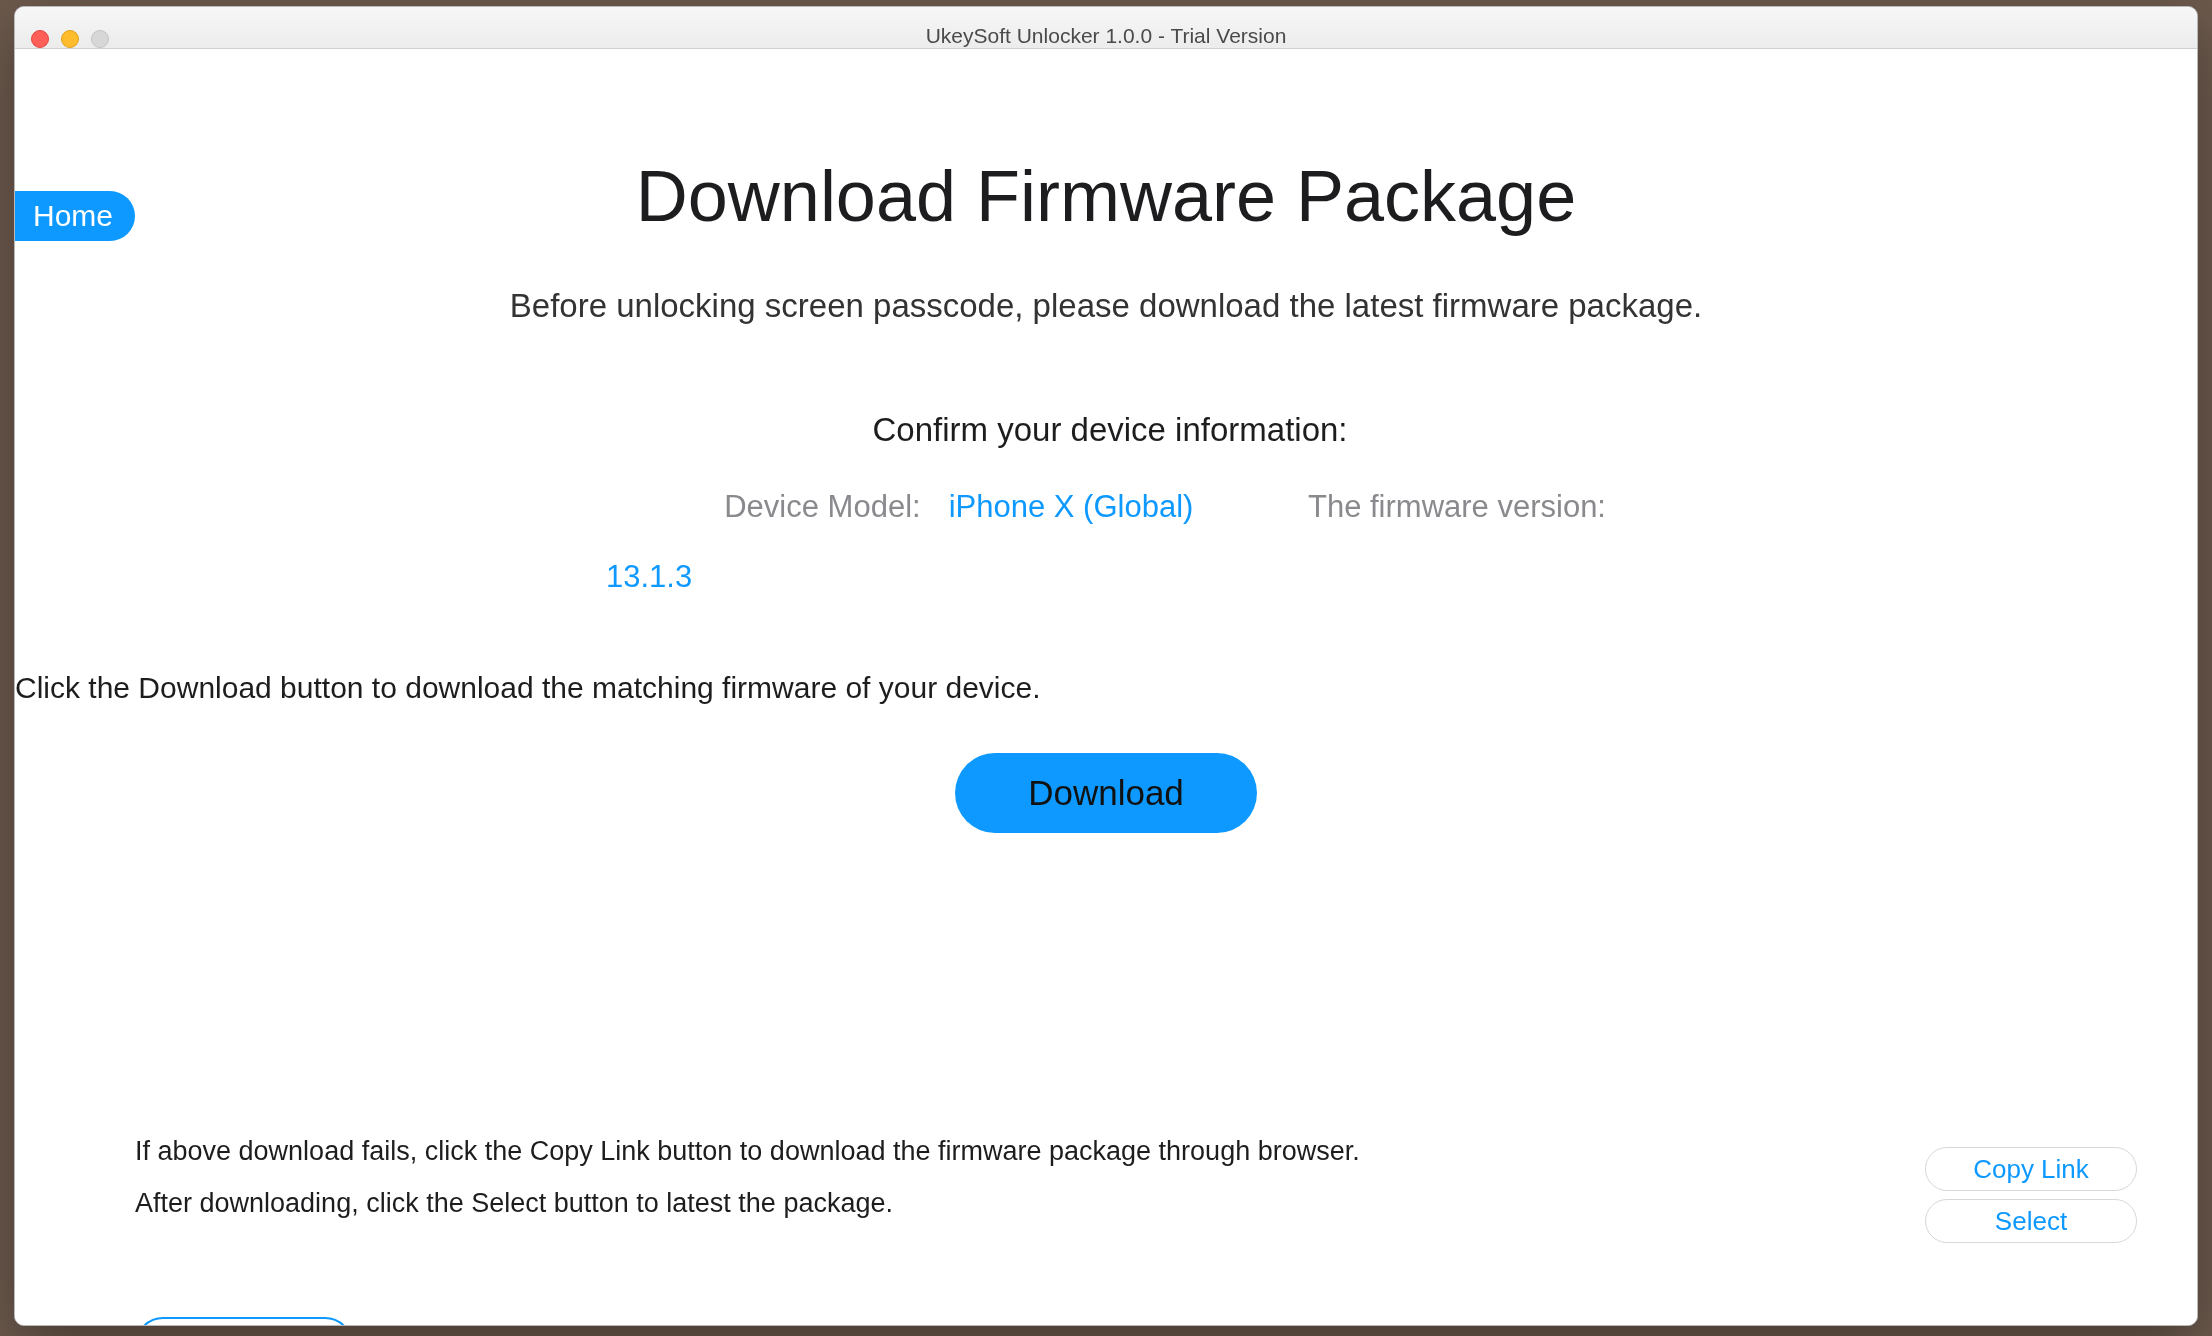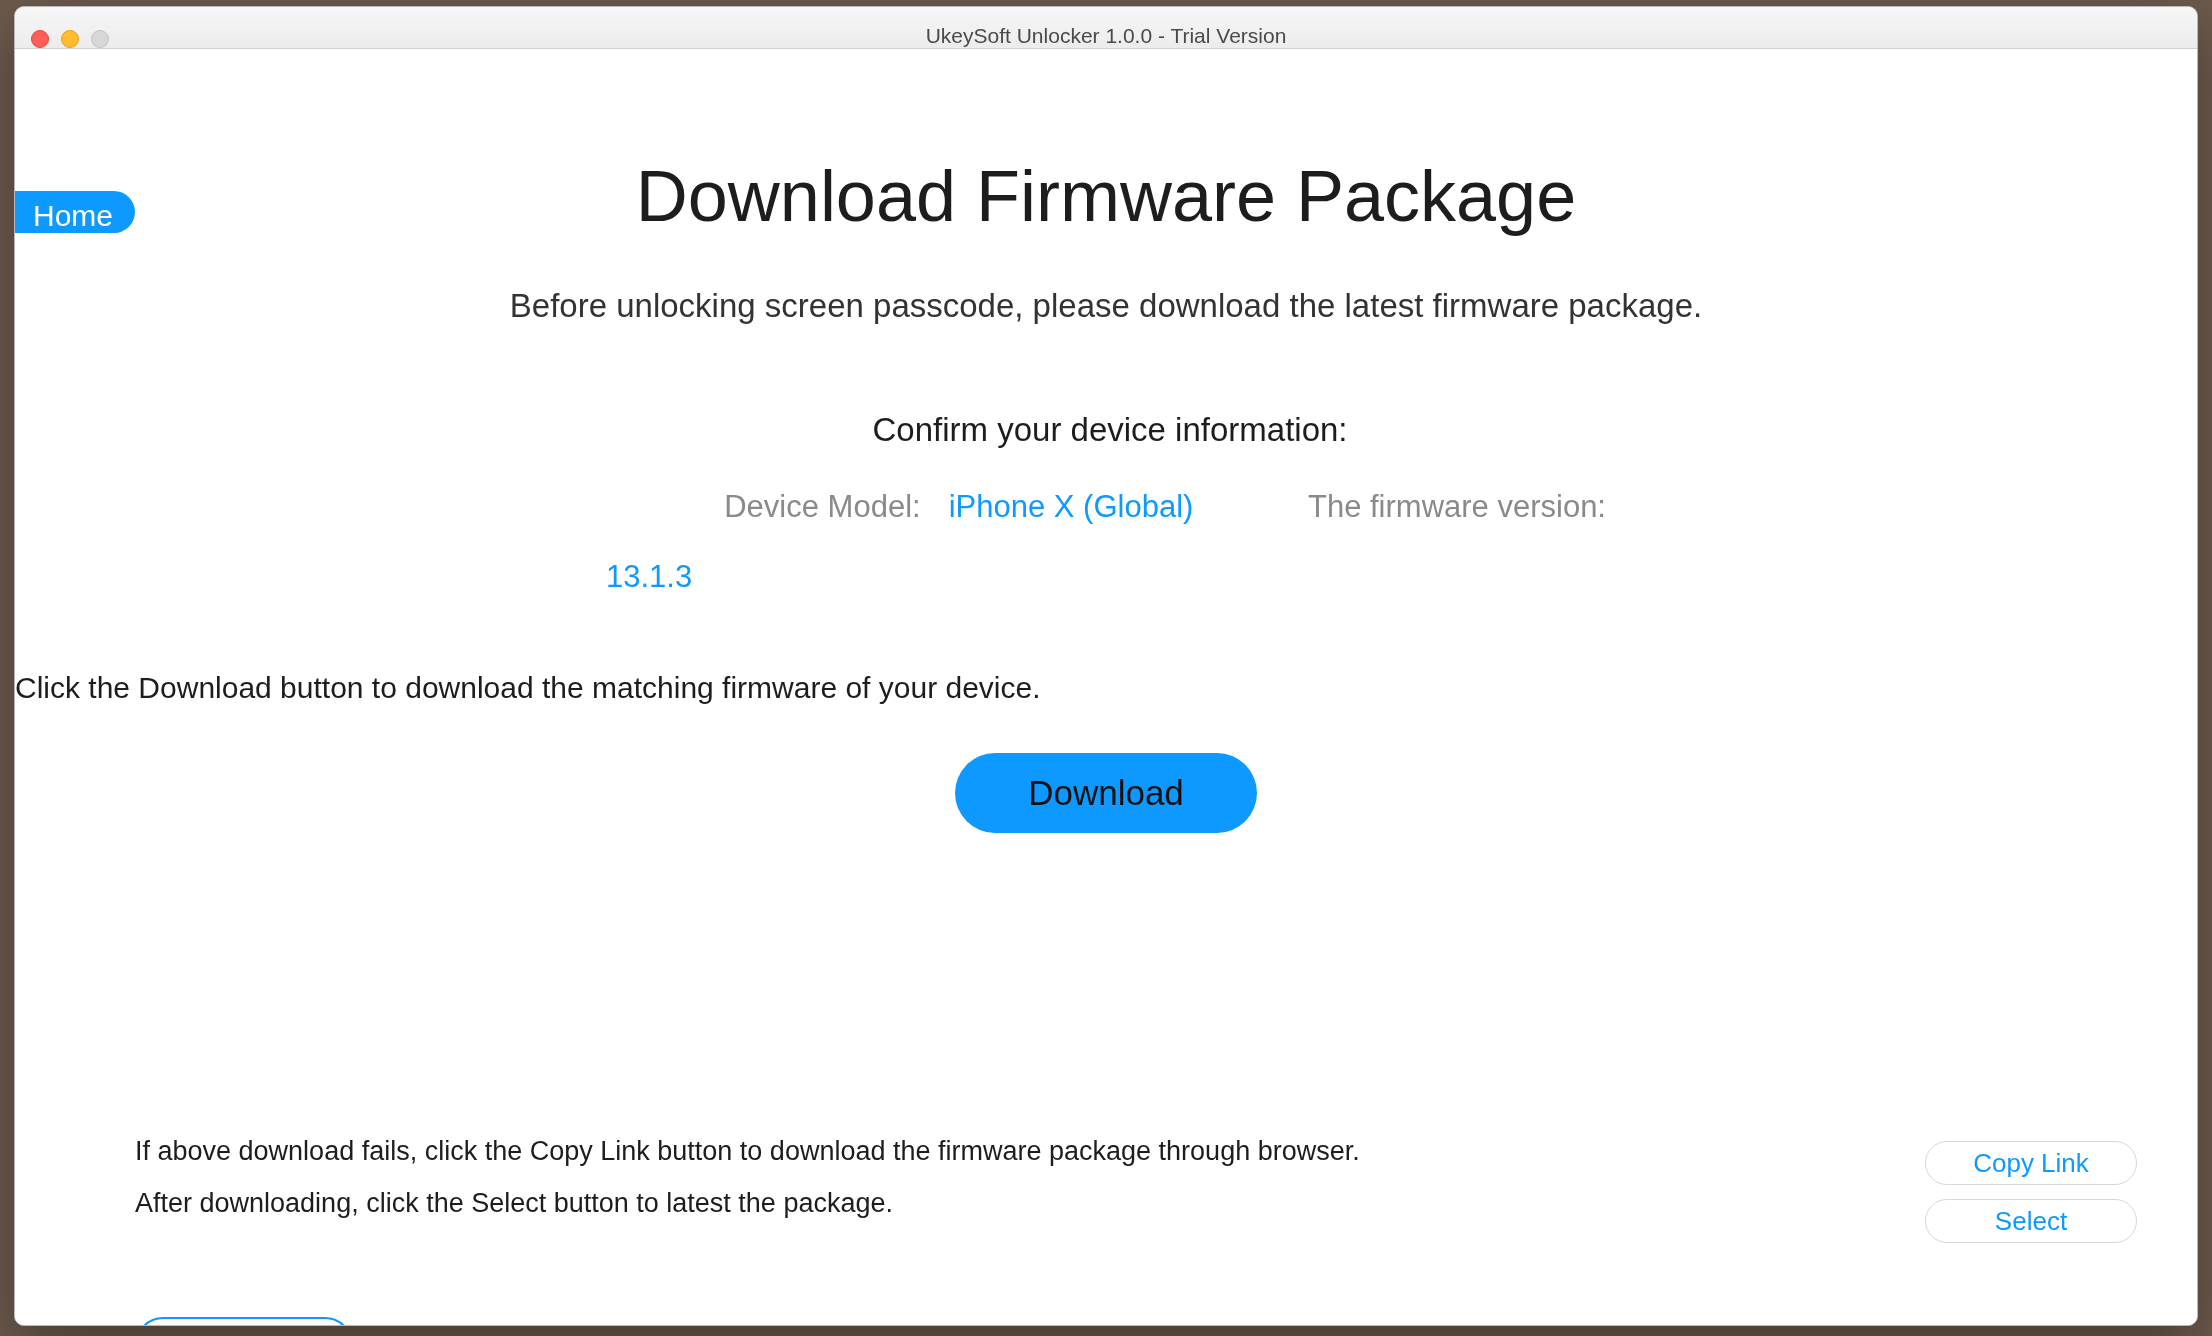--- a/index.html
+++ b/index.html
@@ -53,21 +53,21 @@
   .content {
     position: relative;
     width: 100%;
     height: calc(100% - 42px);
     background: #ffffff;
   }
   .home-tab {
     position: absolute;
     left: 0;
     top: 36px;
-    height: 42px;
+    height: 50px;
     padding: 0 22px 0 18px;
     background: #0d99ff;
     color: #ffffff;
     font-size: 30px;
     line-height: 50px;
     border-top-right-radius: 25px;
     border-bottom-right-radius: 25px;
     cursor: pointer;
   }
   .heading {
@@ -133,21 +133,21 @@
     font-size: 27px;
     color: #1d1d1f;
     line-height: 1.9;
   }
   .side-buttons {
     position: absolute;
     right: 60px;
     bottom: 188px;
     display: flex;
     flex-direction: column;
-    gap: 14px;
+    gap: 8px;
   }
   .pill-btn {
     width: 212px;
     height: 44px;
     border-radius: 22px;
     border: 1.5px solid #d8d8dc;
     background: #ffffff;
     color: #0d99ff;
     font-size: 26px;
     cursor: pointer;

